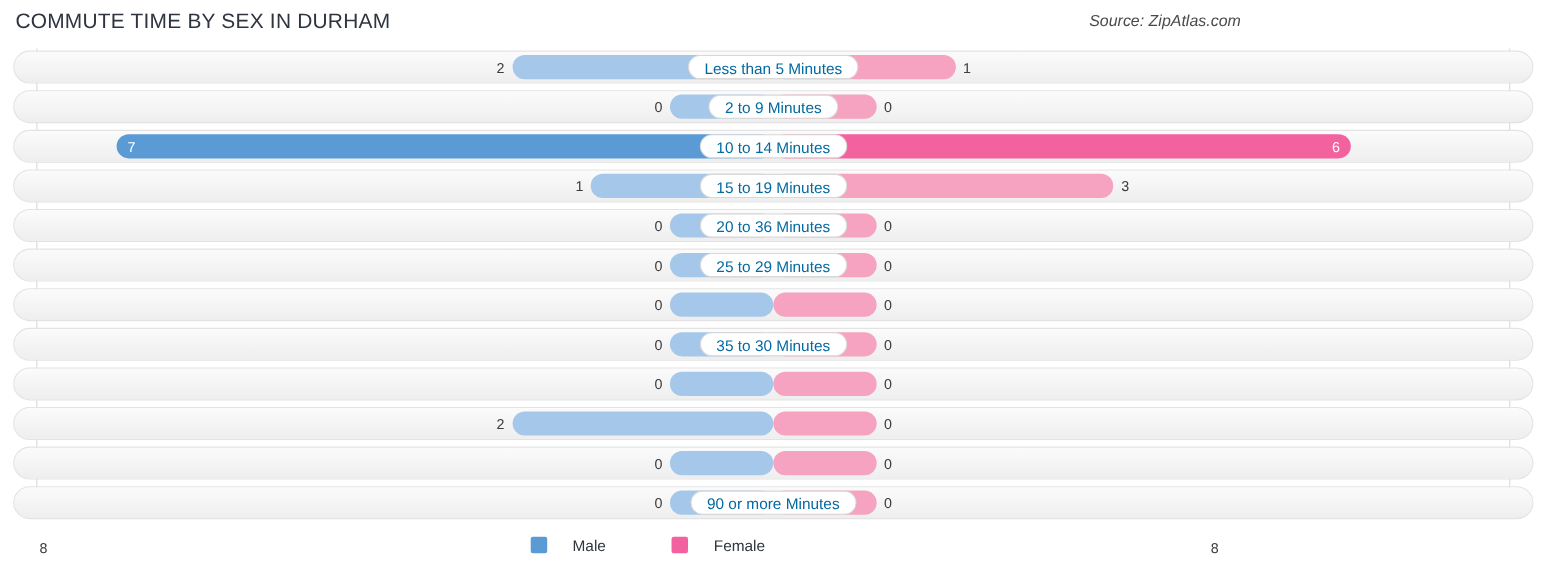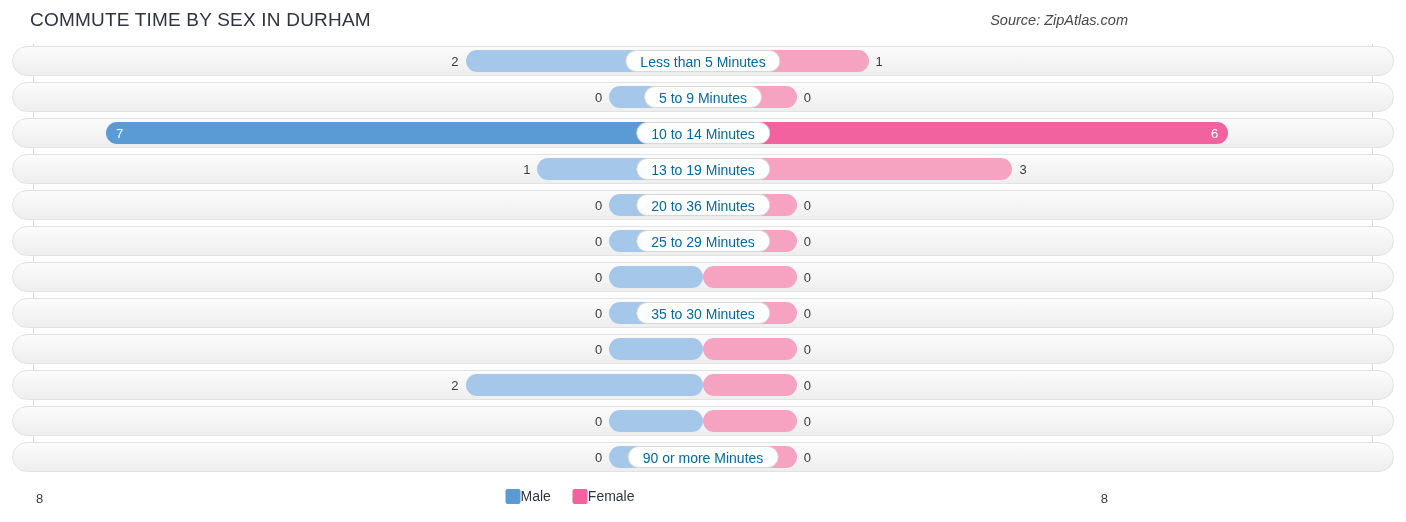--- a/index.html
+++ b/index.html
@@ -12,21 +12,20 @@
     height: 522px;
     font-family: "Liberation Sans", sans-serif;
     color: #333c4a;
     overflow: hidden;
   }
   .chart-root {
     position: relative;
     width: 1140px;
     height: 522px;
     box-sizing: border-box;
-    padding-left: 16px;
   }
 
   
   .header {
     position: relative;
     height: 42px;
   }
   .chart-title {
     position: absolute;
     left: 14px;
@@ -168,22 +167,23 @@
     position: absolute;
     left: 50%;
     transform: translateX(-50%);
     top: 0;
     display: flex;
     align-items: center;
     gap: 22px;
   }
   .legend-item {
     display: flex;
-    align-items: flex-end;
-    gap: 0;
+    align-items: flex-start;
+    gap: 23px;
+    margin-left: 38px;
   }
   .legend-swatch {
     width: 15px;
     height: 15px;
     border-radius: 2px;
     display: inline-block;
   }
   .legend-label {
     font-size: 14px;
     color: #2f3640;
@@ -219,21 +219,21 @@
         <div class="row">
           <div class="row-inner">
             <div class="half male">
               <span class="bar-value-out">0</span>
               <div class="bar male" style="width: 14%; background: rgb(165, 200, 234);"></div>
             </div>
             <div class="half female">
               <div class="bar female" style="width: 14%; background: rgb(245, 163, 192);"></div>
               <span class="bar-value-out">0</span>
             </div>
-            <div class="cat-pill">5 to 9 Minutes</div>
+            <div class="cat-pill">2 to 9 Minutes</div>
           </div>
         </div>
         <div class="row">
           <div class="row-inner">
             <div class="half male">
               <div class="bar male" style="width: 89.25%; background: rgb(91, 155, 213);">
                 <span class="bar-value-in">7</span>
               </div>
             </div>
             <div class="half female">
@@ -247,21 +247,21 @@
         <div class="row">
           <div class="row-inner">
             <div class="half male">
               <span class="bar-value-out">1</span>
               <div class="bar male" style="width: 24.75%; background: rgb(165, 200, 234);"></div>
             </div>
             <div class="half female">
               <div class="bar female" style="width: 46.25%; background: rgb(245, 163, 192);"></div>
               <span class="bar-value-out">3</span>
             </div>
-            <div class="cat-pill">13 to 19 Minutes</div>
+            <div class="cat-pill">15 to 19 Minutes</div>
           </div>
         </div>
         <div class="row">
           <div class="row-inner">
             <div class="half male">
               <span class="bar-value-out">0</span>
               <div class="bar male" style="width: 14%; background: rgb(165, 200, 234);"></div>
             </div>
             <div class="half female">
               <div class="bar female" style="width: 14%; background: rgb(245, 163, 192);"></div>

